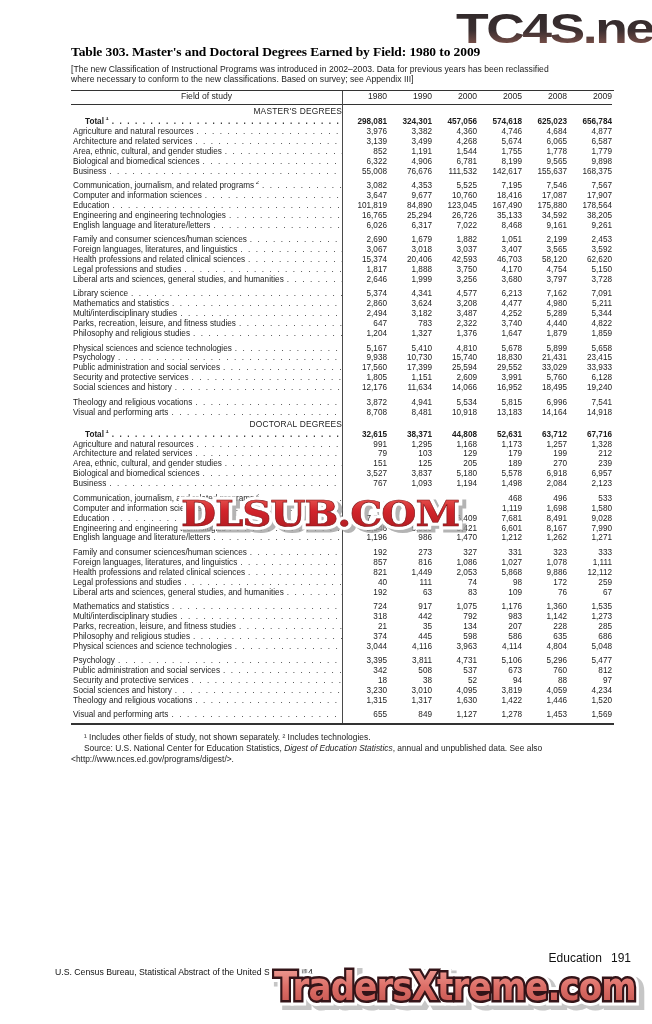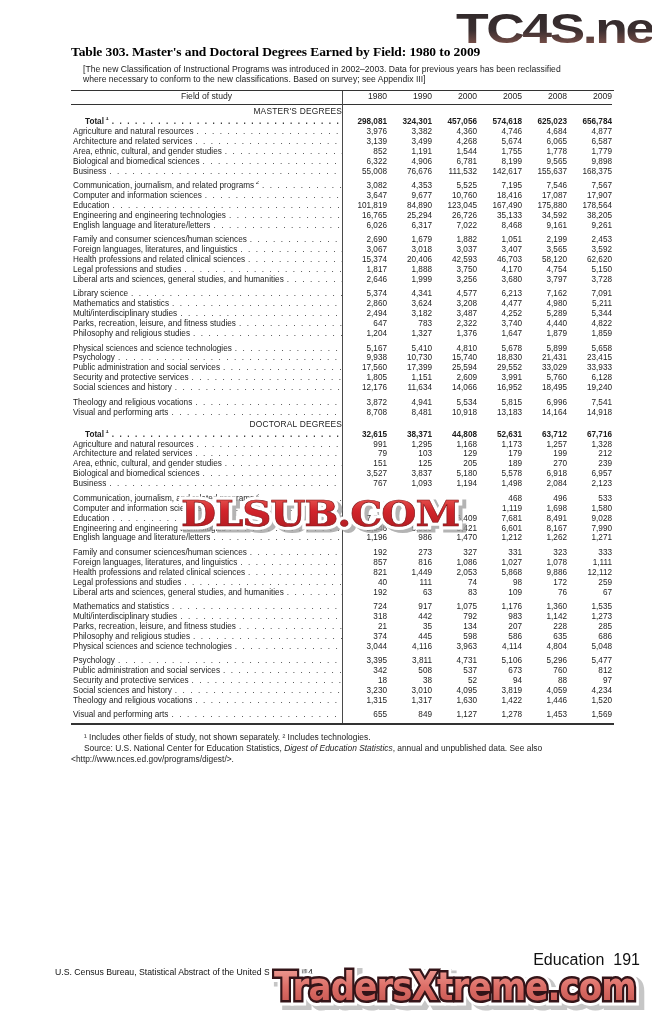--- a/index.html
+++ b/index.html
@@ -8,21 +8,21 @@
     background:#ffffff; overflow:hidden;
     font-family:"Liberation Sans", sans-serif; color:#1c1c1c;
   }
   .content { position:absolute; left:71px; top:44px; width:543px; }
 
   .title {
     font-family:"Liberation Serif", serif; font-weight:bold;
     font-size:13.5px; letter-spacing:-0.1px; color:#000;
     margin:0 0 4px 0; white-space:nowrap;
   }
-  .note { font-size:8.6px; line-height:10.4px; margin-bottom:5px;margin-left:12px; }
+  .note { font-size:8.6px; line-height:10.4px; margin-bottom:5px; }
   .note div { white-space:nowrap; }
 
   .table-wrap { position:relative; border-top:1px solid #333; border-bottom:2px solid #333; padding-right:2px; padding-bottom:3px; }
   .vrule { position:absolute; top:0; bottom:0; left:271px; width:1px; background:#4a4a4a; }
 
   .thead { display:flex; height:13px; border-bottom:1.5px solid #333; font-size:8.6px; }
   .fhead { width:271px; text-align:center; }
   .yheads { display:flex; }
   .yhead { width:45px; text-align:right; }
 
@@ -36,21 +36,21 @@
   .lbl { white-space:nowrap; }
   .lbl sup { font-size:5.8px; vertical-align:super; line-height:0; }
   .dots { flex:1; overflow:hidden; white-space:nowrap; color:#333; letter-spacing:1.6px; padding-left:3px; }
   .dots::after { content:". . . . . . . . . . . . . . . . . . . . . . . . . . . . . . . . . . . . . . . . . . . . . . . . . . . . . . . . . . . . . . . . . . . . . . . ."; }
   .ncell { width:45px; text-align:right; }
 
   .footnotes { margin-top:7px; font-size:8.4px; line-height:10.6px; }
   .fn-indent { padding-left:13px; }
   .italic { font-style:italic; }
 
-  .footer-page { position:absolute; top:951px; right:12px; font-size:16px; color:#111; }
+  .footer-page { position:absolute; top:951px; right:21px; font-size:12px; color:#111; }
   .footer-page .gap2 { display:inline-block; width:9px; }
   .census { position:absolute; top:967px; left:55px; font-size:8.7px; color:#111; }
 
   .wm { position:absolute; overflow:visible; pointer-events:none; }
   .wm-top { top:3px; left:456px; width:200px; height:50px; }
   .wm-mid { top:492px; left:181px; width:290px; height:48px; }
   .wm-bot { top:962px; left:274px; width:380px; height:56px; }
   .wm text { font-weight:bold; }
   .wm-top text { font-family:"Liberation Sans", sans-serif; font-size:43px; letter-spacing:-2px; }
   .wm-mid text { font-family:"DejaVu Serif", serif; font-size:36px; letter-spacing:-1px; }

